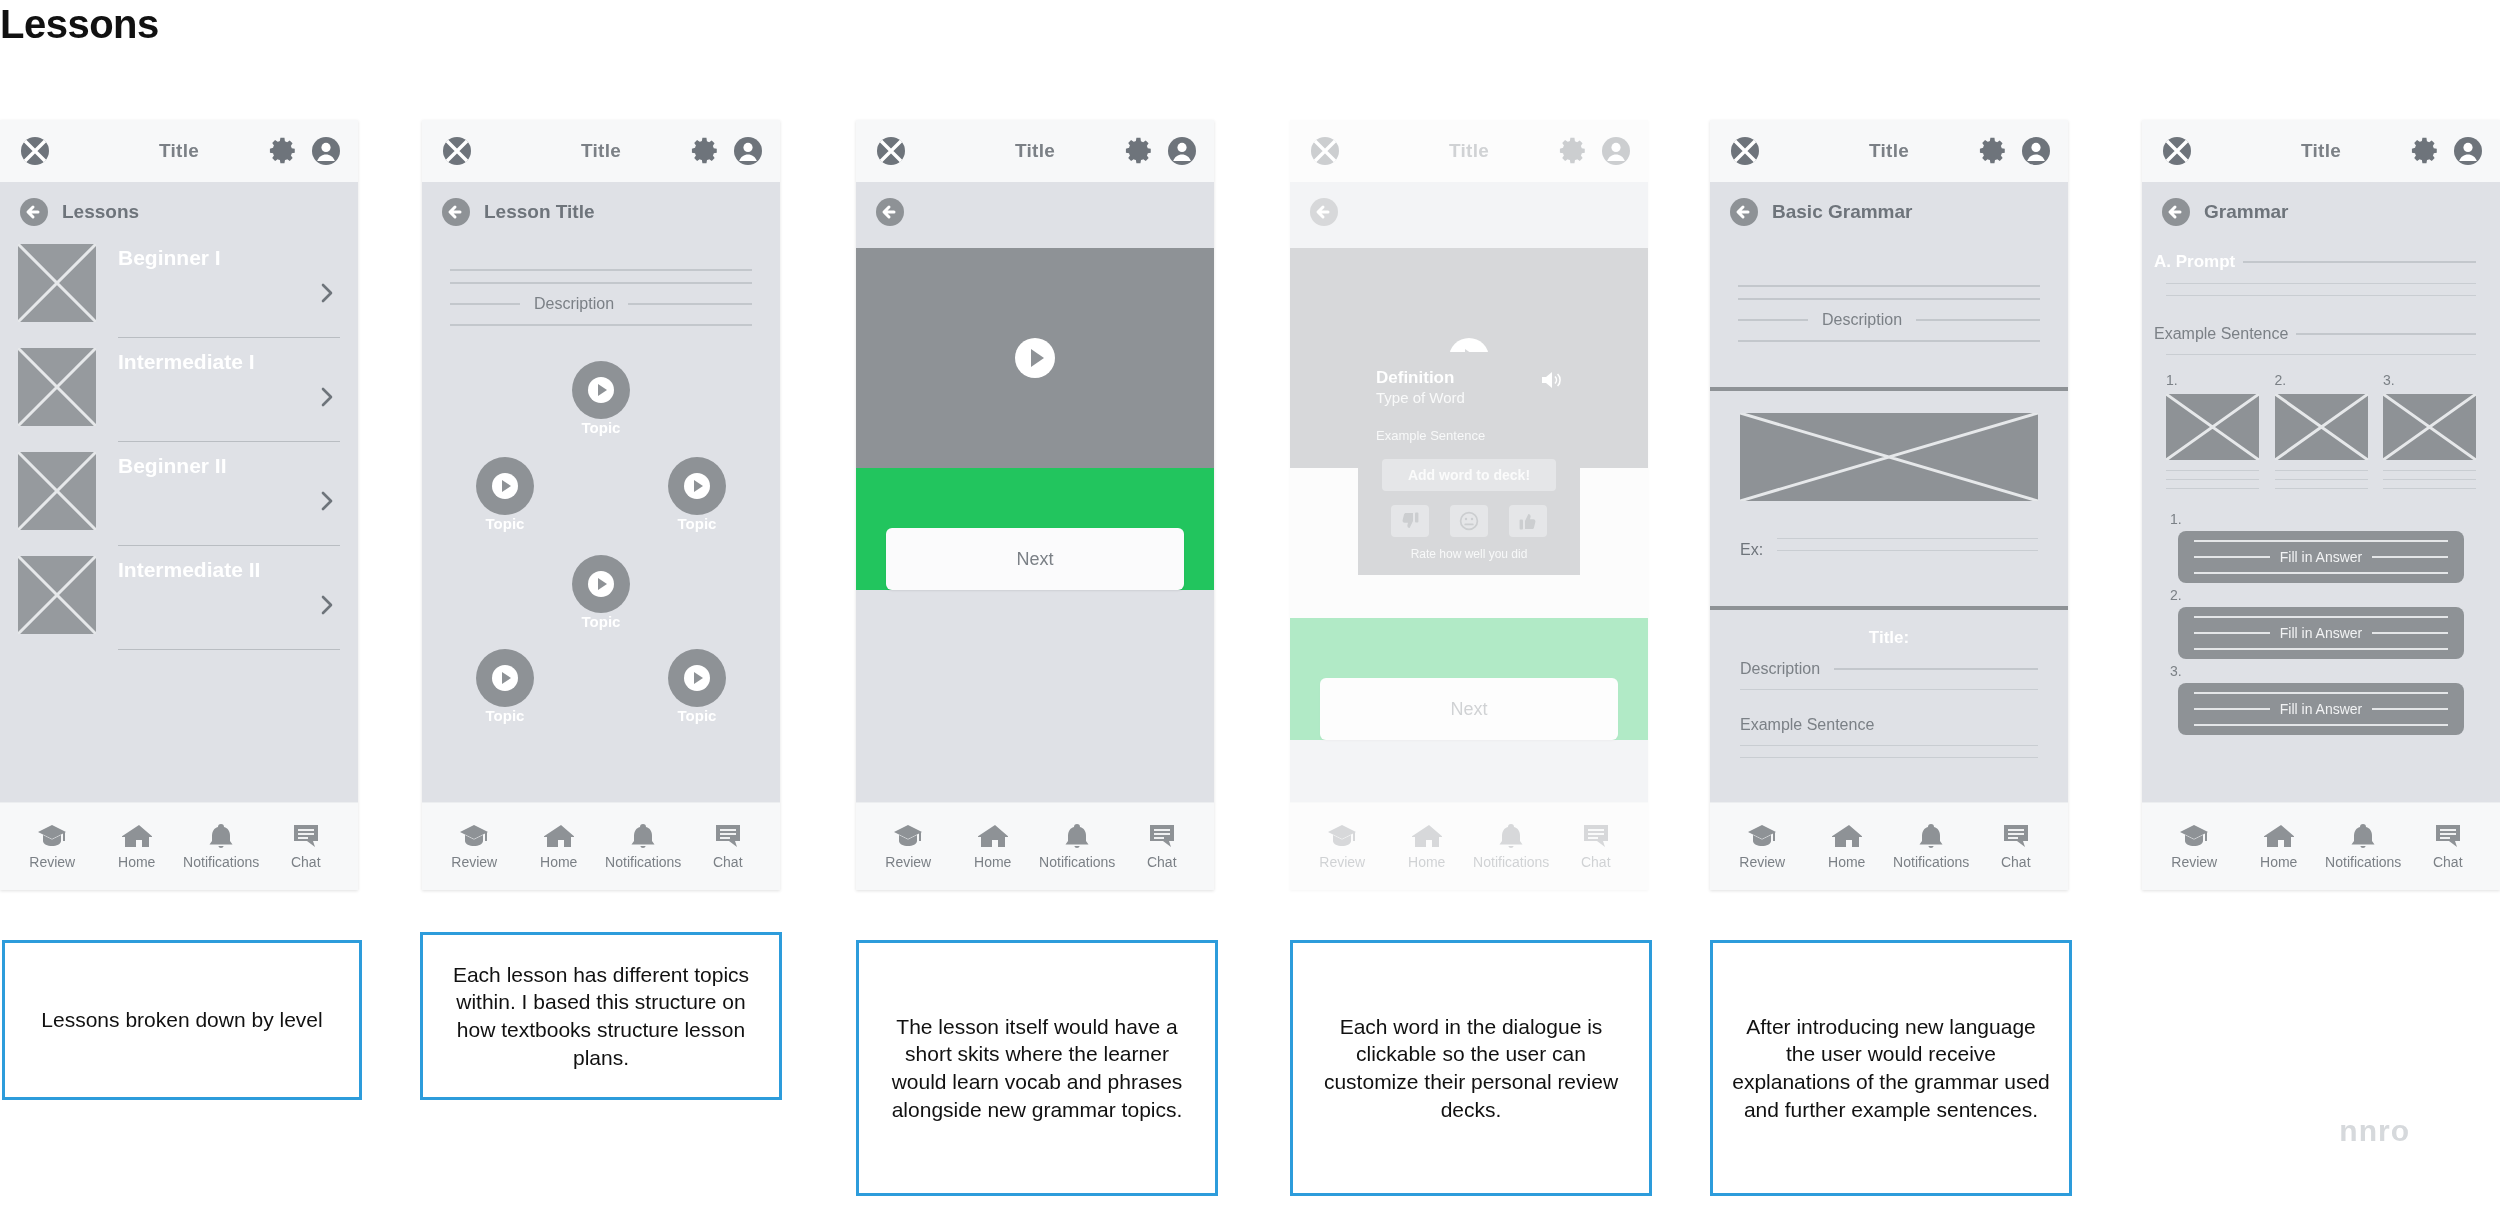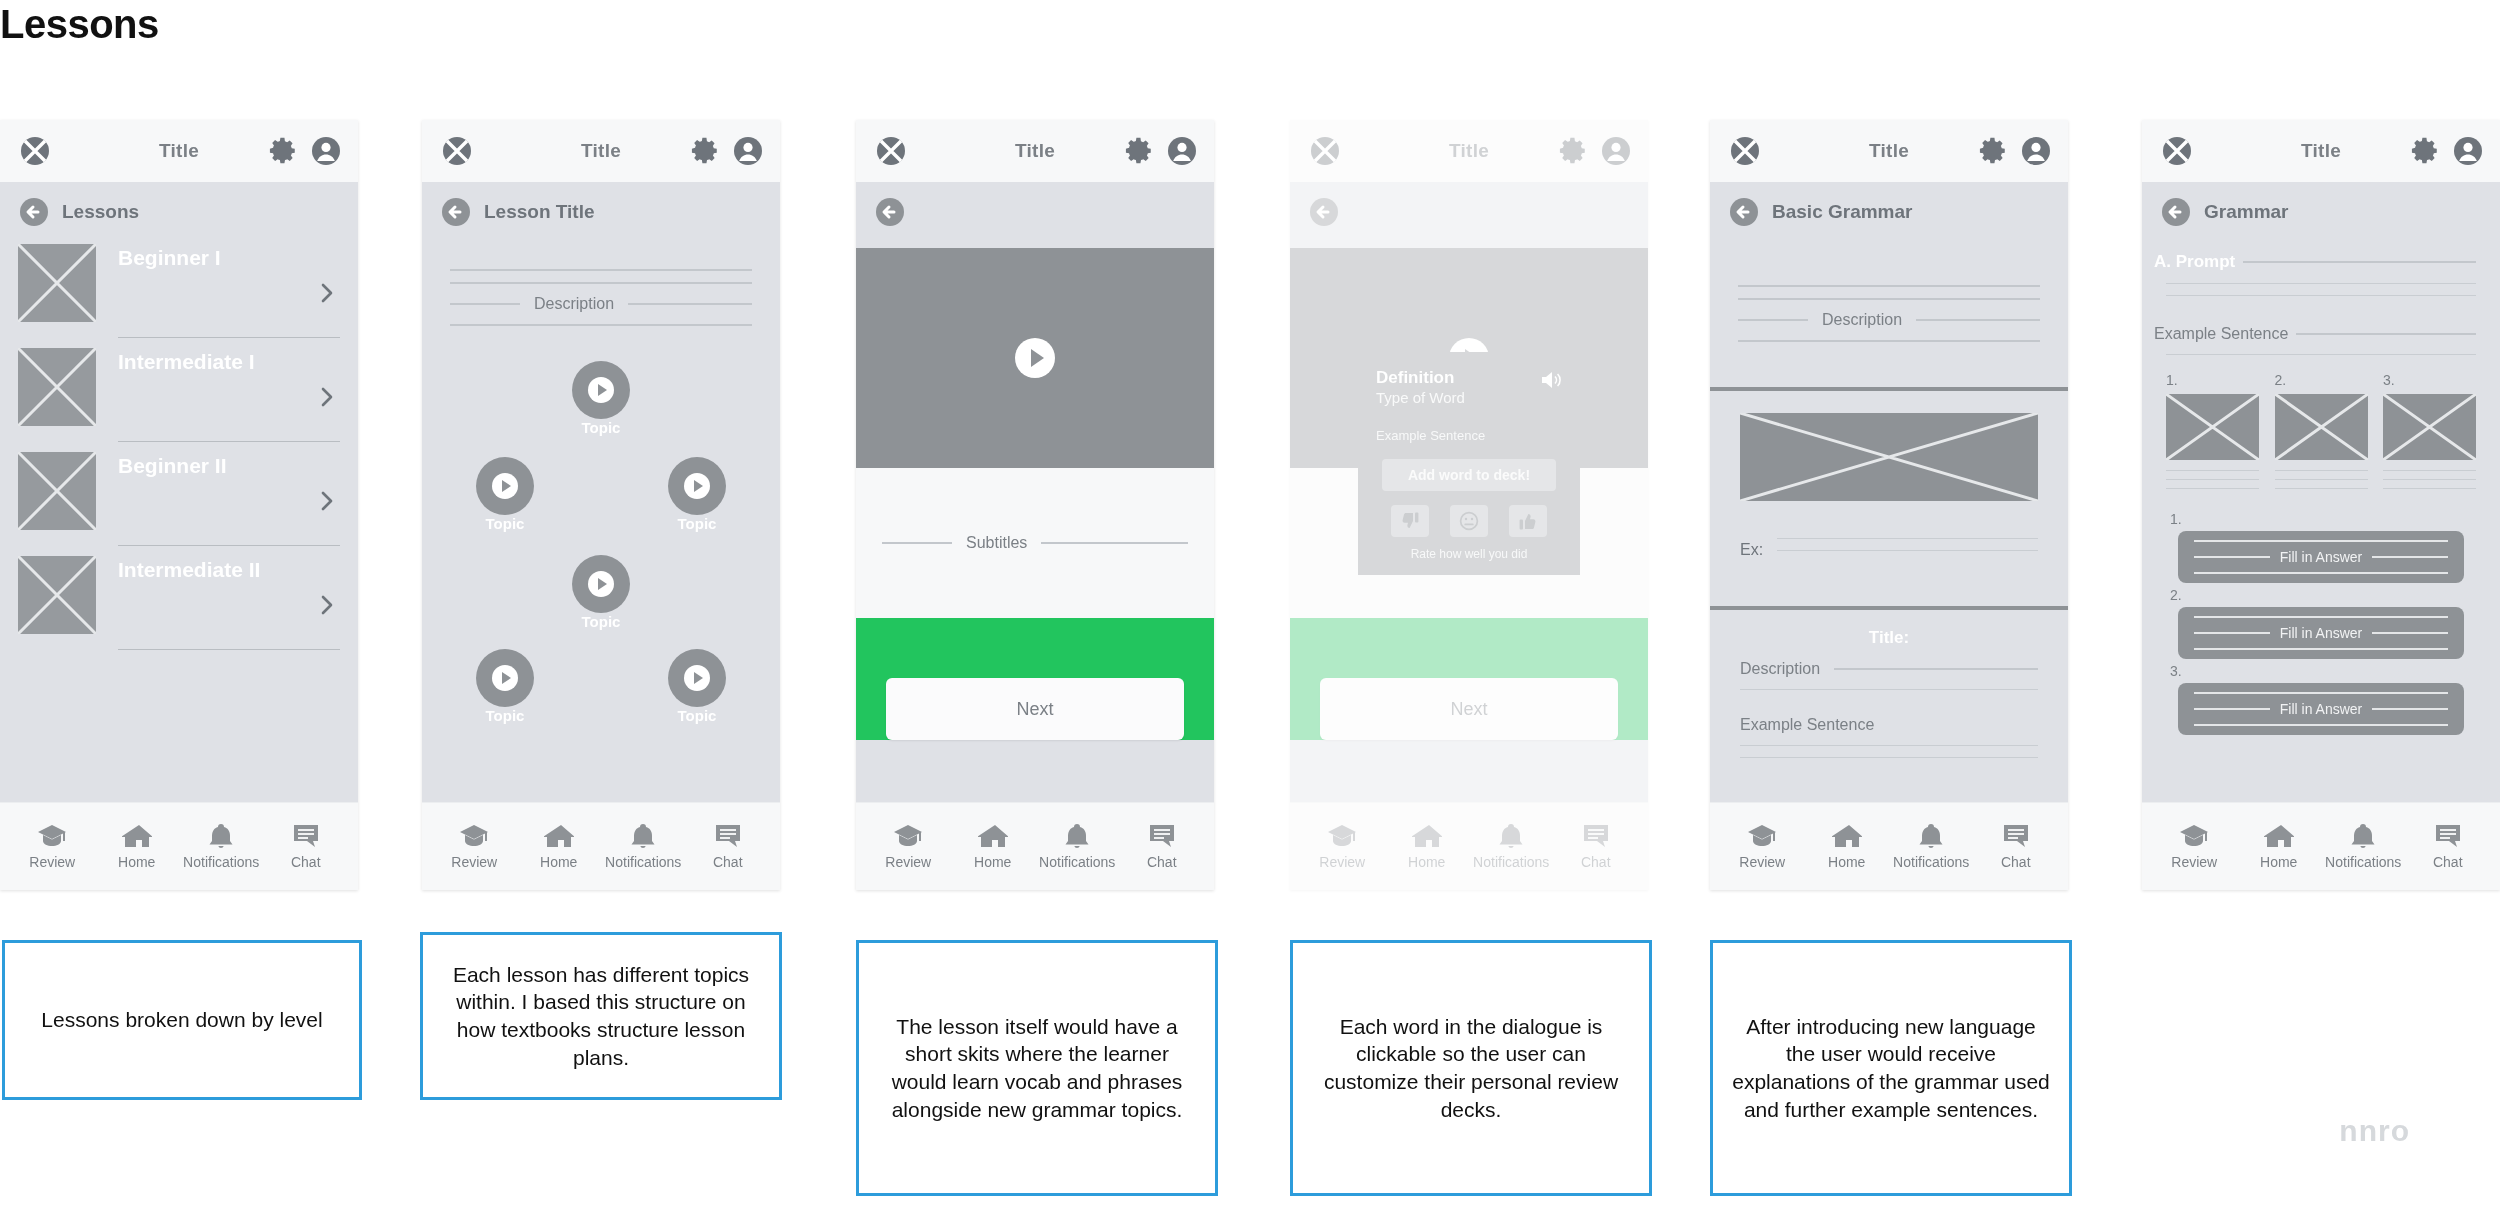--- a/index.html
+++ b/index.html
@@ -533,27 +533,20 @@
       </span>
       <span class="subhead-label"></span>
     </div>
 
     <div class="video-box">
       <span class="video-play">
           <span class="tri"></span>
         </span>
     </div>
 
-    <div class="subtitle-pane">
-      <div class="label-rule" style="width:100%;">
-        <span class="seg sm"></span>
-        <span class="txt">Subtitles</span>
-        <span class="seg"></span>
-      </div>
-    </div>
 
     <div class="next-pane">
       <div class="next-btn">Next</div>
     </div>
 
     <div class="bottomnav">
       <div class="navitem">
         <span class="ic"><svg viewBox="0 0 30 26">
               <path fill="#8e9296" d="M15 2 L29 9 L15 16 L1 9 Z"></path>
               <path fill="#8e9296" d="M6 12 v6 c0 3 4.5 5 9 5 s9-2 9-5 v-6 l-9 4.5 z"></path>

